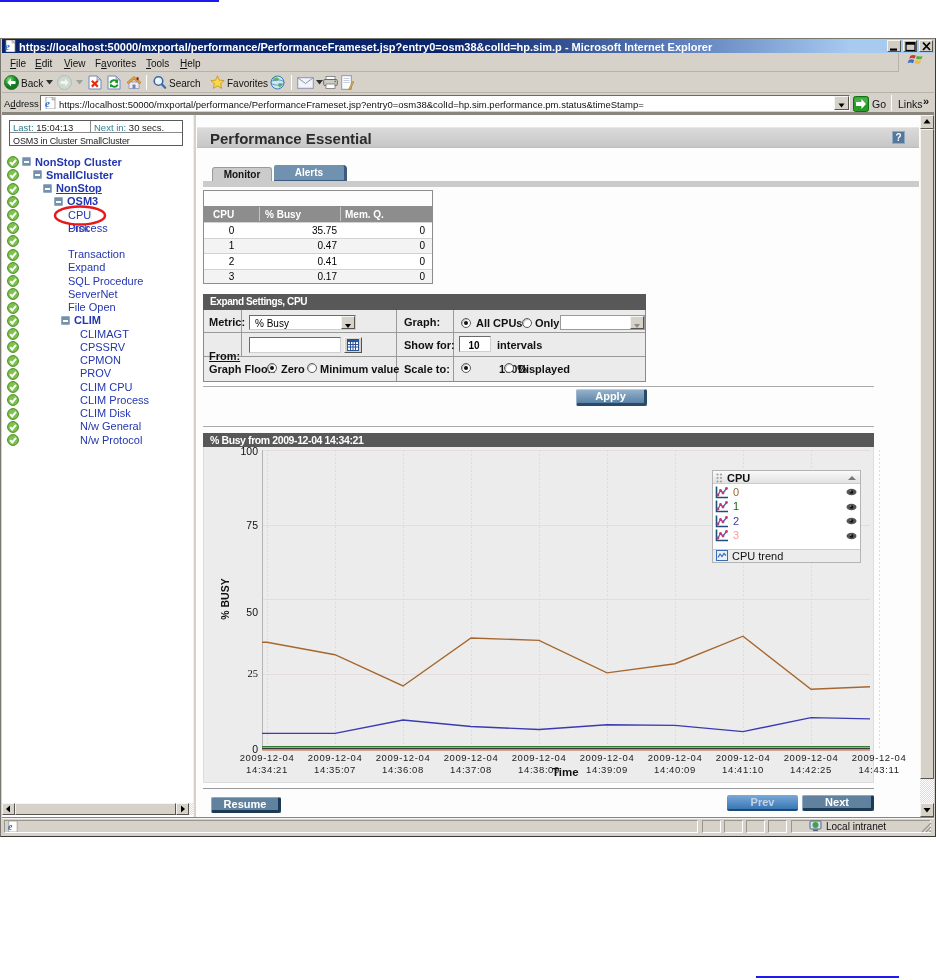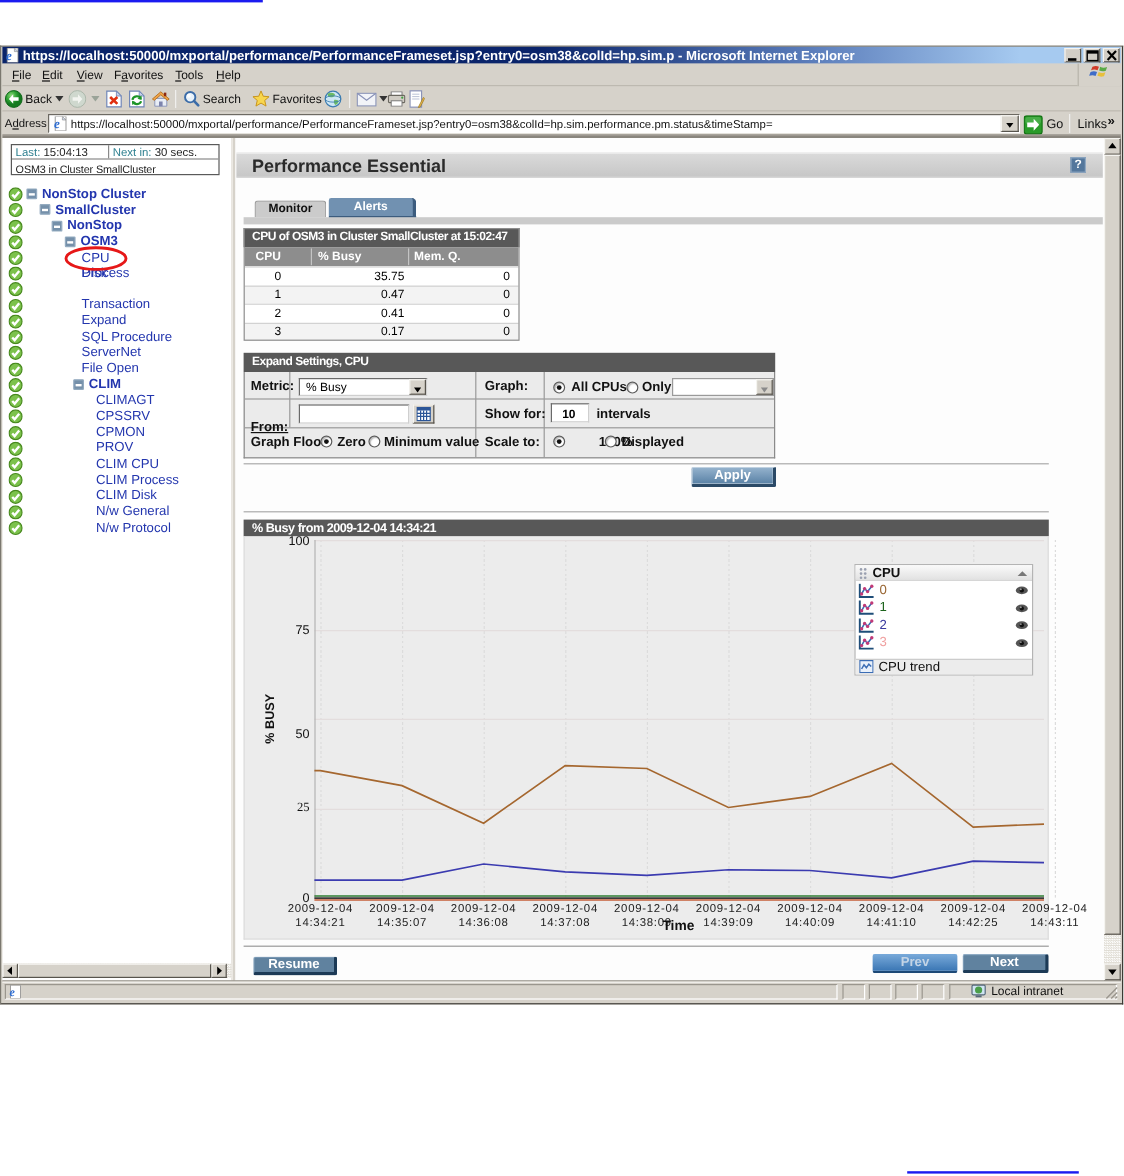--- a/index.html
+++ b/index.html
@@ -177,21 +177,21 @@
       <circle cx="6" cy="6" r="5.4" fill="#7cc24c" stroke="#47881d" stroke-width="1"></circle>
       <path d="M3.2 6.2 L5.2 8.4 L9 3.8" fill="none" stroke="#fff" stroke-width="2"></path>
     </svg>
 <div class="minusbox" style="left:33px;top:170.2px;"></div>
 <div class="treetxt" style="left:46px;top:168.7px;font-weight:bold;">SmallCluster</div>
 <svg class="ab" style="left:7px;top:182.5px;" width="12" height="12" viewBox="0 0 12 12">
       <circle cx="6" cy="6" r="5.4" fill="#7cc24c" stroke="#47881d" stroke-width="1"></circle>
       <path d="M3.2 6.2 L5.2 8.4 L9 3.8" fill="none" stroke="#fff" stroke-width="2"></path>
     </svg>
 <div class="minusbox" style="left:43px;top:183.5px;"></div>
-<div class="treetxt" style="left:56px;top:182.0px;font-weight:bold;">NonStop</div>
+<div class="treetxt" style="left:56px;top:182.0px;font-weight:bold;text-decoration:underline;">NonStop</div>
 <svg class="ab" style="left:7px;top:195.7px;" width="12" height="12" viewBox="0 0 12 12">
       <circle cx="6" cy="6" r="5.4" fill="#7cc24c" stroke="#47881d" stroke-width="1"></circle>
       <path d="M3.2 6.2 L5.2 8.4 L9 3.8" fill="none" stroke="#fff" stroke-width="2"></path>
     </svg>
 <div class="minusbox" style="left:54px;top:196.7px;"></div>
 <div class="treetxt" style="left:67px;top:195.2px;font-weight:bold;">OSM3</div>
 <svg class="ab" style="left:7px;top:209.0px;" width="12" height="12" viewBox="0 0 12 12">
       <circle cx="6" cy="6" r="5.4" fill="#7cc24c" stroke="#47881d" stroke-width="1"></circle>
       <path d="M3.2 6.2 L5.2 8.4 L9 3.8" fill="none" stroke="#fff" stroke-width="2"></path>
     </svg>
@@ -298,21 +298,20 @@
     </div>
 <div class="ab btn3d" style="left:15px;top:803px;width:161px;height:12px;"></div>
 <div class="ab" style="left:193px;top:115px;width:3px;height:702px;background:#d6d2ca;border-left:1px solid #f0eee8;"></div>
 <div class="ab" style="left:196px;top:115px;width:724px;height:702px;background:#fdfdfd;"></div>
 <div class="ab" style="left:197px;top:127px;width:722px;height:21px;background:linear-gradient(180deg,#dadada,#c7c7c7);border-top:1px solid #e6e6e6;border-bottom:1px solid #bdbdbd;"></div>
 <div class="ab" style="left:210px;top:130px;font-size:15px;font-weight:bold;color:#2b2b2b;">Performance Essential</div>
 <div class="ab" style="left:892px;top:131px;width:13px;height:13px;background:#54779c;border:1px solid #90a8c2;color:#fff;font-size:10px;font-weight:bold;text-align:center;line-height:11px;">?</div>
 <div class="ab" style="left:274px;top:165px;width:73px;height:18px;background:#7191b1;border-right:3px solid #3c5c7e;border-bottom:3px solid #3c5c7e;border-radius:2px 4px 0 0;color:#fff;font-size:10px;font-weight:bold;text-align:center;line-height:15px;">Alerts</div>
 <div class="ab" style="left:212px;top:167px;width:60px;height:14px;background:#cbcbcb;border:1px solid #9a9a9a;border-bottom:none;border-radius:3px 3px 0 0;color:#111;font-size:10px;font-weight:bold;text-align:center;line-height:14px;">Monitor</div>
 <div class="ab" style="left:203px;top:181px;width:716px;height:6px;background:#cbcbcb;"></div>
-<div class="ab dkhdr" style="left:203px;top:190px;width:230px;height:16px;">CPU of OSM3 in Cluster SmallCluster at 15:02:47</div>
 <div class="ab" style="left:204px;top:206px;width:228px;height:16px;background:#8d8d8d;"></div>
 <div class="ab" style="left:213px;top:209px;font-size:10px;font-weight:bold;color:#fff;">CPU</div>
 <div class="ab" style="left:265px;top:209px;font-size:10px;font-weight:bold;color:#fff;">% Busy</div>
 <div class="ab" style="left:345px;top:209px;font-size:10px;font-weight:bold;color:#fff;">Mem. Q.</div>
 <div class="ab" style="left:259px;top:207px;width:1px;height:14px;background:#c4c4c4;"></div>
 <div class="ab" style="left:340px;top:207px;width:1px;height:14px;background:#c4c4c4;"></div>
 <div class="ab" style="left:204px;top:222.0px;width:228px;height:15.5px;background:#ffffff;border-top:1px solid #d2d2d2;"></div>
 <div class="ab" style="left:204px;top:224.5px;width:55px;text-align:center;font-size:10px;color:#000;">0</div>
 <div class="ab" style="left:259px;top:224.5px;width:78px;text-align:right;font-size:10px;color:#000;">35.75</div>
 <div class="ab" style="left:340px;top:224.5px;width:85px;text-align:right;font-size:10px;color:#000;">0</div>

